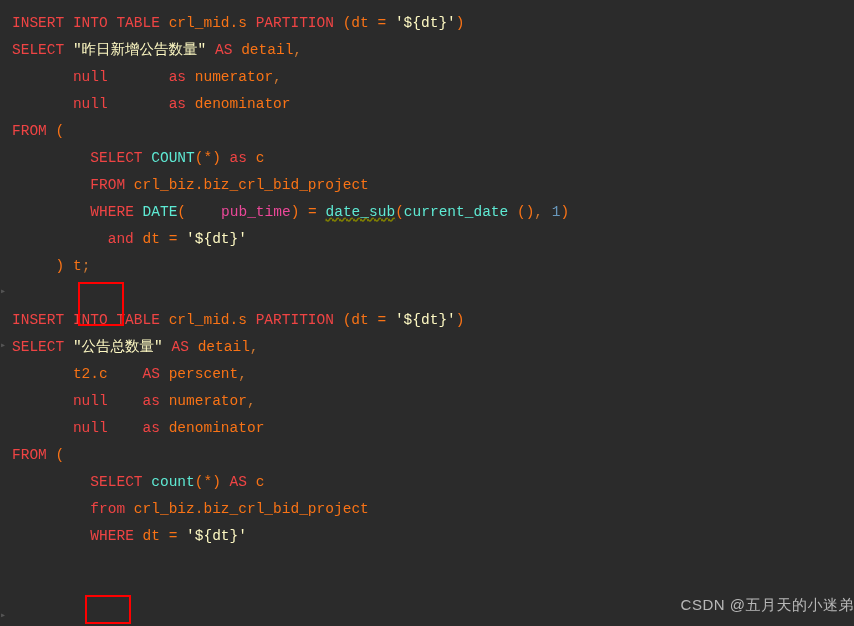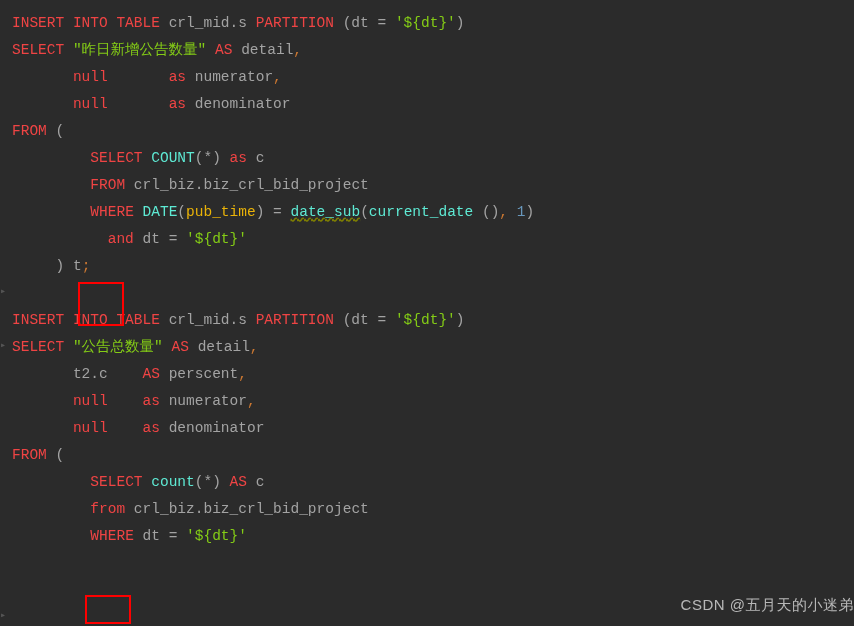--- a/index.html
+++ b/index.html
@@ -17,24 +17,24 @@
       height: 626px;
       overflow: hidden;
       position: relative;
     }
     .code-line {
       white-space: pre;
       position: relative;
     }
     .kw { color: #ef4444; }
     .fn { color: #5eead4; }
-    .str { color: #84cc16; }
+    .str { color: #fef9c3; }
     .num { color: #6897bb; }
-    .ident { color: #eab308; }
-    .plain { color: #a3a3a3; }
+    .ident { color: #ec4899; margin-left: 35px; }
+    .plain { color: #f97316; }
     .comma { color: #cc7832; }
     .warn-underline {
       text-decoration-line: underline;
       text-decoration-style: wavy;
       text-decoration-color: #808000;
     }
     .red-box-1 {
       position: absolute;
       border: 2px solid #ff0000;
       pointer-events: none;

